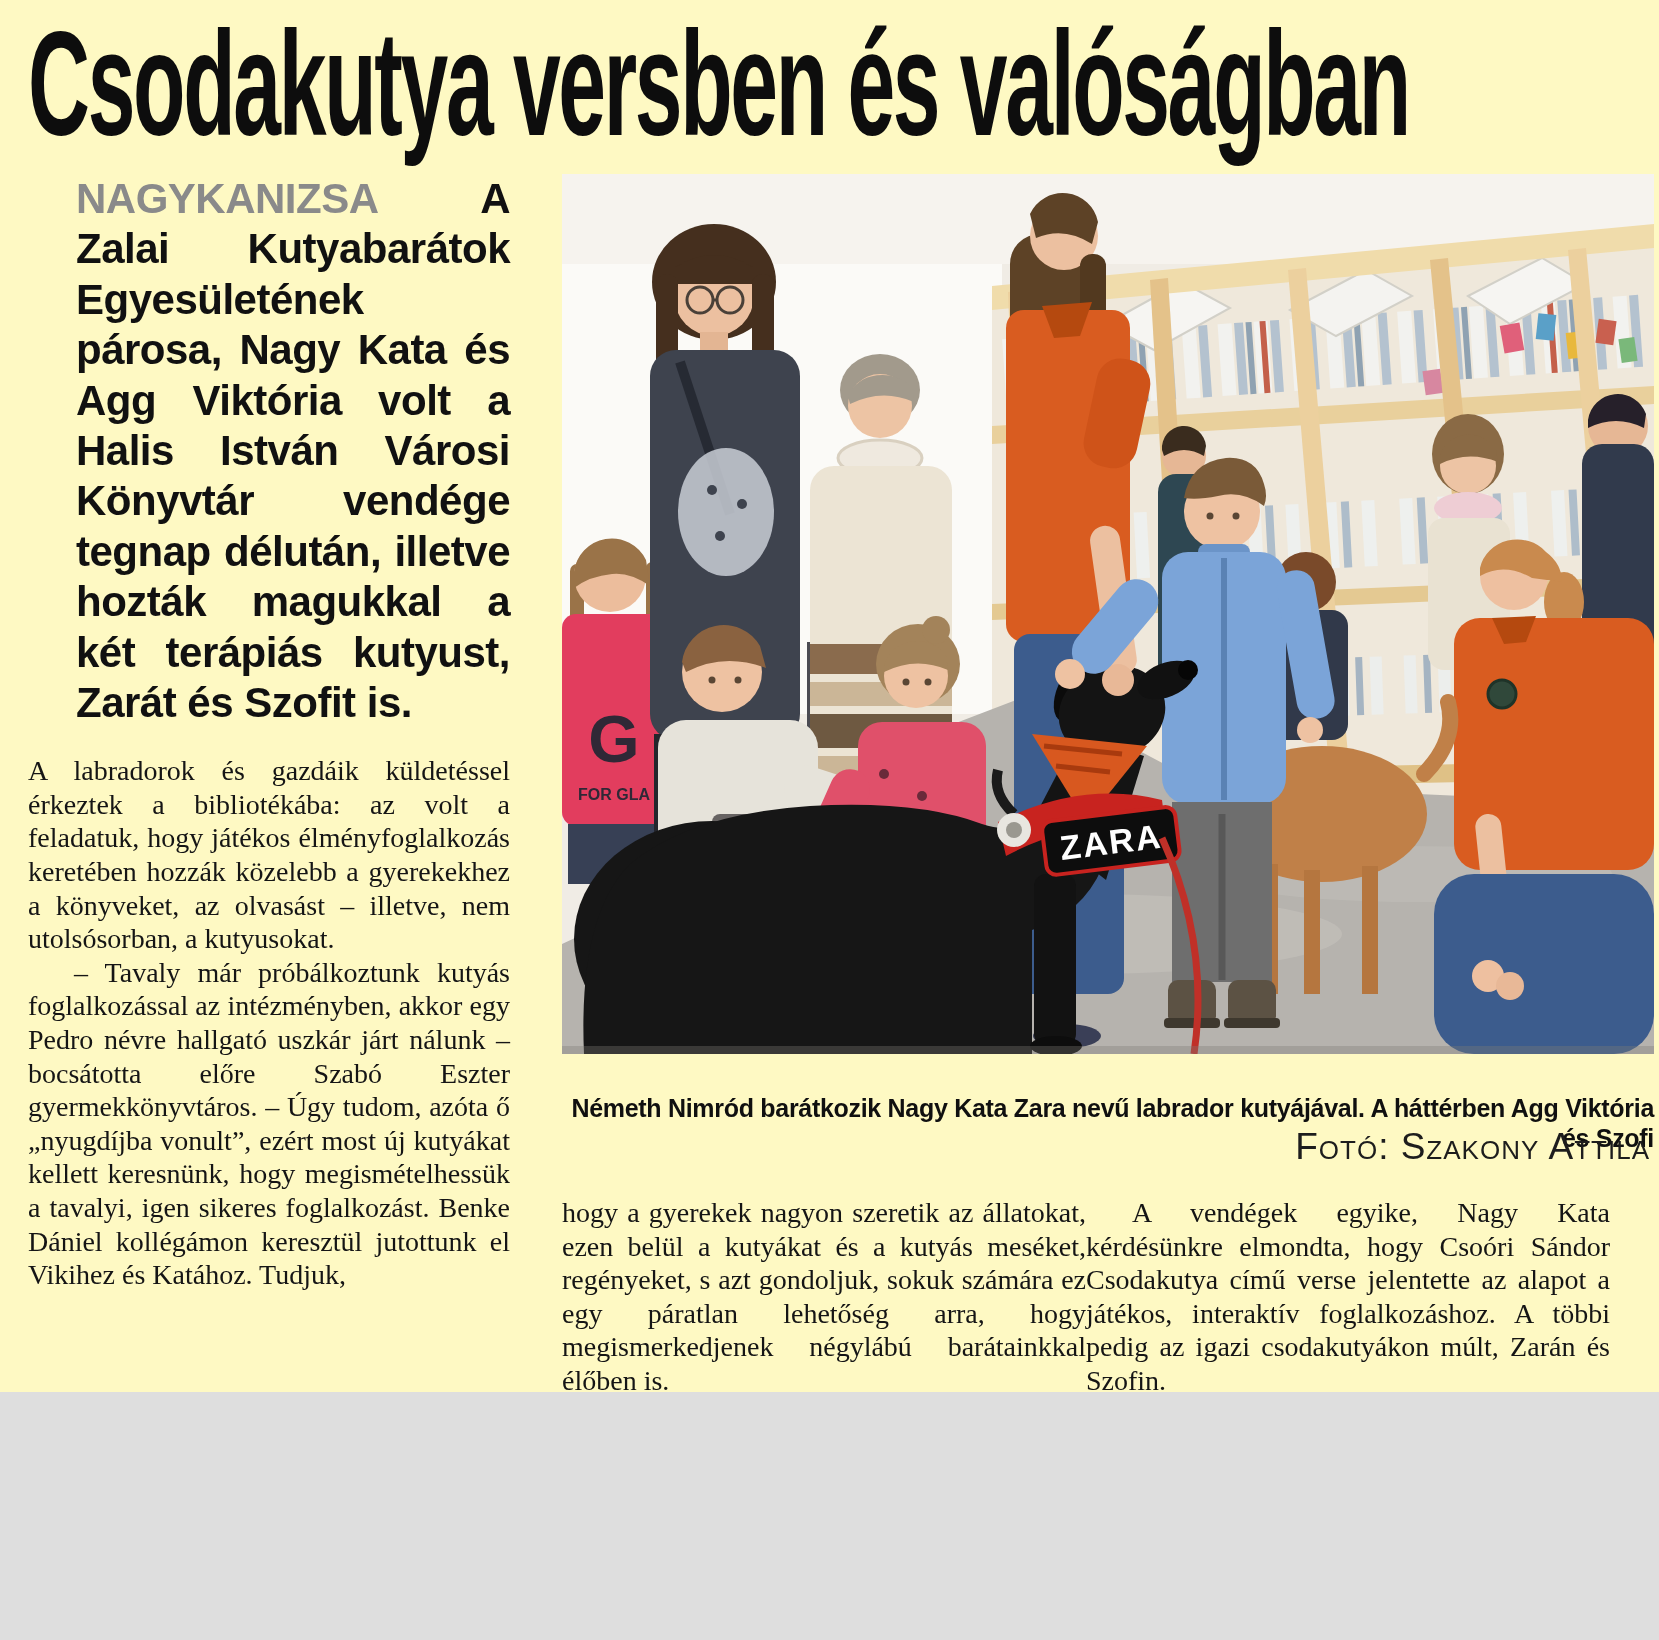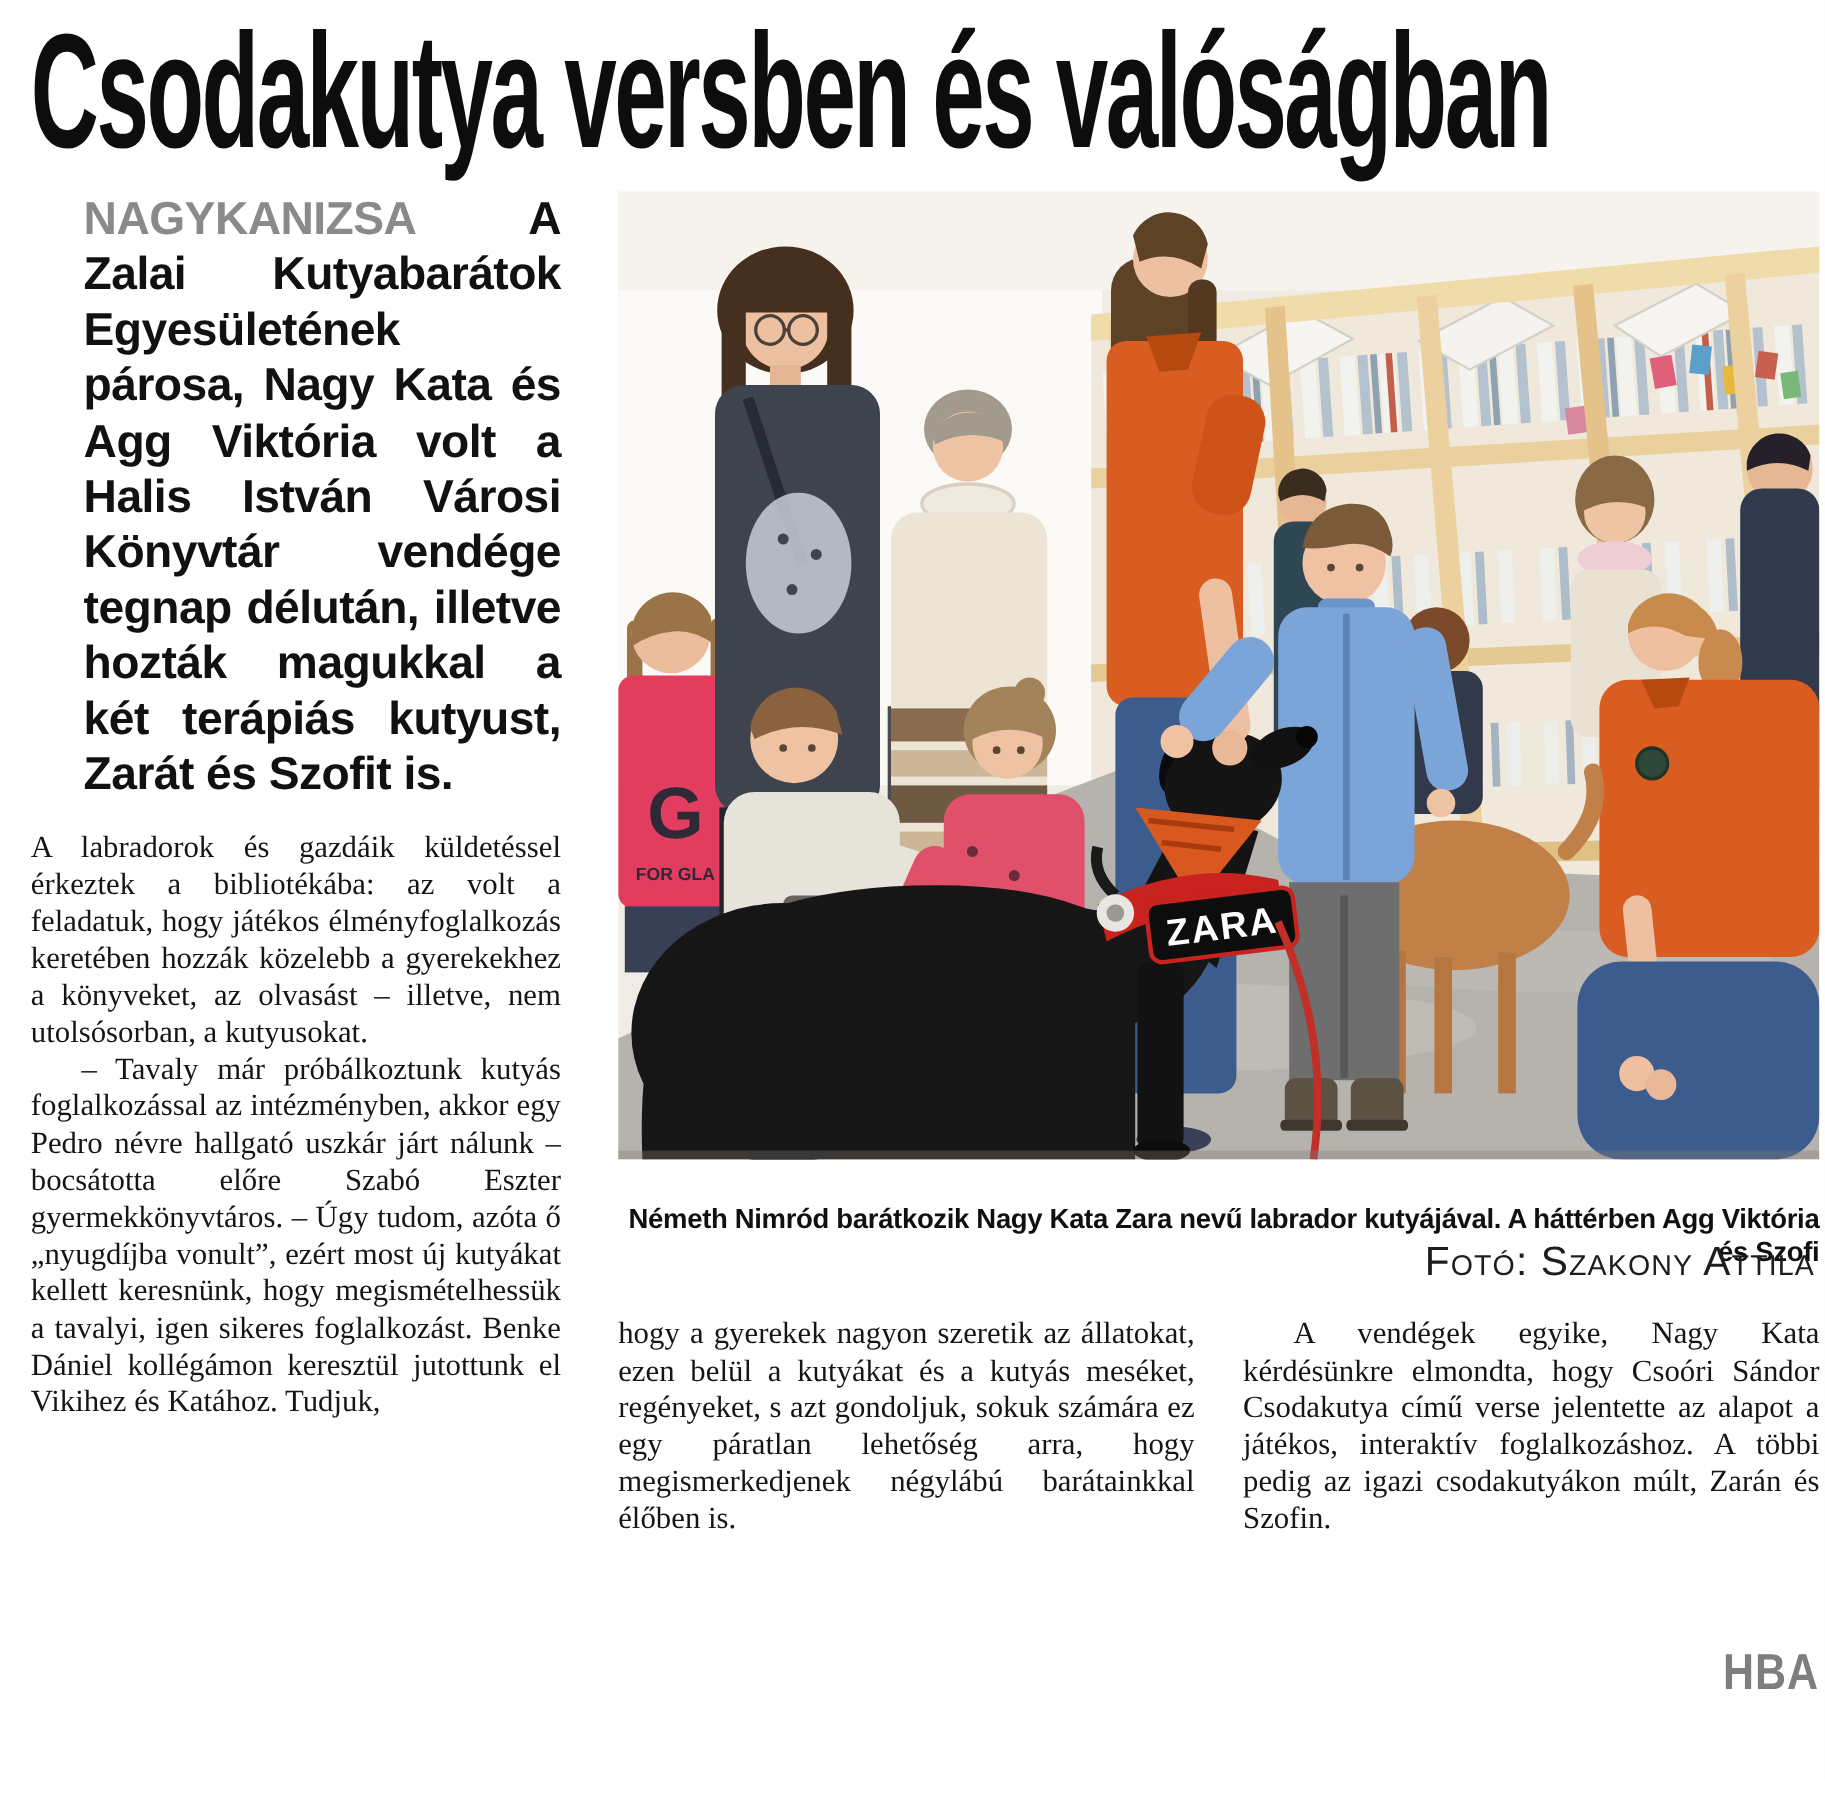--- a/index.html
+++ b/index.html
@@ -1,19 +1,19 @@
 <!DOCTYPE html>
 <html lang="hu"><head>
 <meta charset="utf-8">
 <style>
   html,body{margin:0;padding:0;background:#dedede;}
   .page{
     position:relative;
-    width:1659px;height:1640px;
-    background:#ffffff;
+    width:1659px;height:1392px;
+    background:#fef9c3;
     overflow:hidden;
     box-sizing:border-box;
     padding:10px 0 0 28px;
     font-family:"Liberation Serif",serif;
     color:#151515;
   }
   .headline-wrap{height:150px;overflow:visible;}
   .headline{
     margin:0;
     font-family:"Liberation Sans",sans-serif;
@@ -71,21 +71,21 @@
   .photo-credit{
     position:absolute;right:4px;bottom:18px;
     font-family:"Liberation Sans",sans-serif;
     font-weight:400;
     font-size:37px;
     font-variant:small-caps;
     letter-spacing:1px;
     color:#1d1d1d;
     white-space:nowrap;
   }
-  .bottom-cols{display:flex;gap:44px;margin-top:10px;}
+  .bottom-cols{display:flex;margin-top:10px;}
   .bcol{width:524px;flex:none;position:relative;min-height:356px;}
   .hba{
     position:absolute;right:0;bottom:6px;
     font-family:"Liberation Sans",sans-serif;
     font-weight:700;
     font-size:46px;
     letter-spacing:1px;
     color:#7e7e7e;
     transform:scaleX(.85);
     transform-origin:100% 50%;

